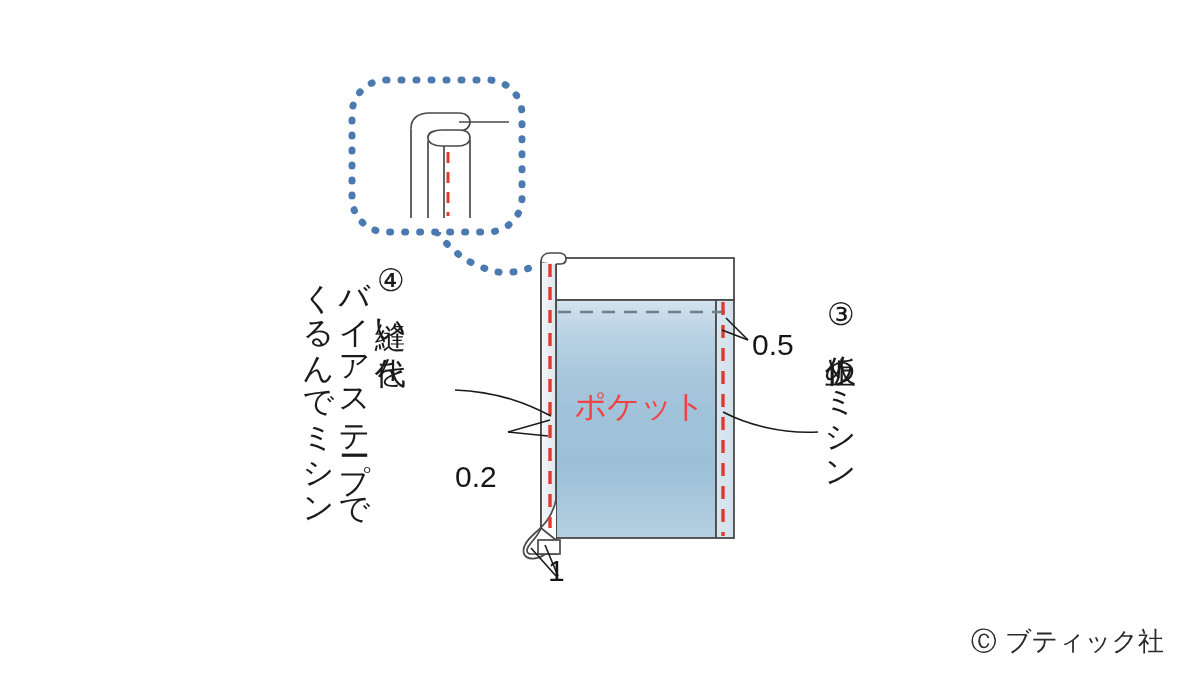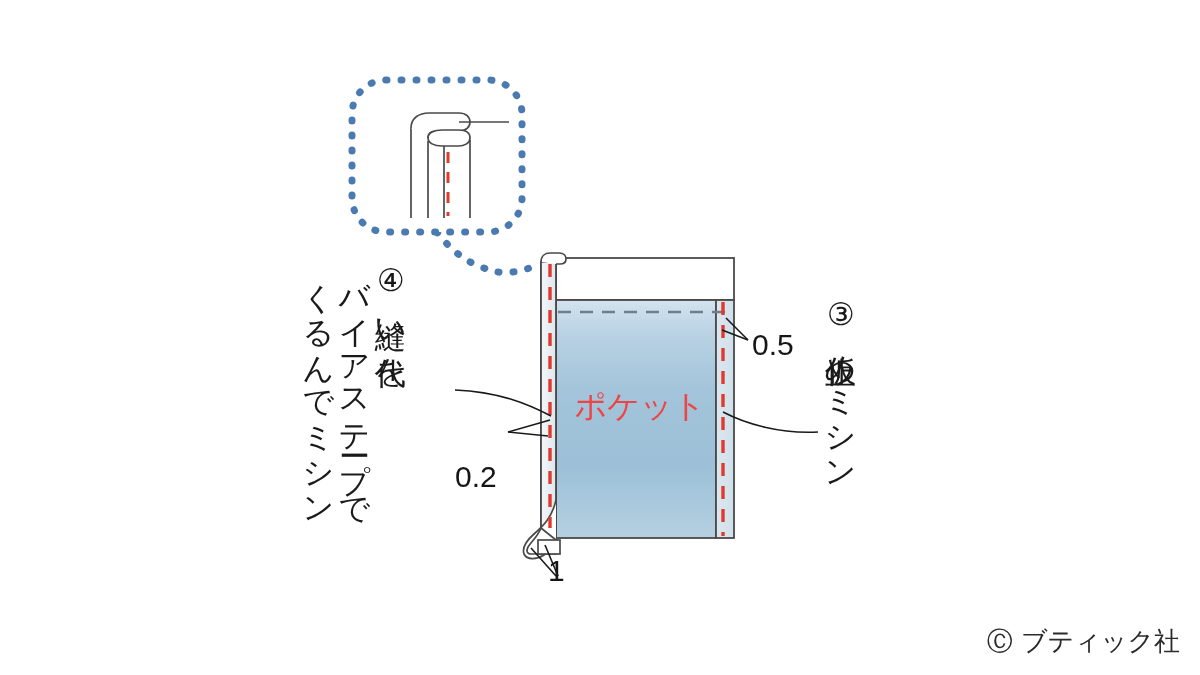--- a/index.html
+++ b/index.html
@@ -75,21 +75,21 @@
     font-size: 32px;
     line-height: 1.28;
     color: #ef4444;
     white-space: nowrap;
   }
   #pocket-label span { display: block; }
 
   
   #copyright {
     position: absolute;
-    right: 20px;
+    right: 36px;
     bottom: 16px;
     font-family: "DejaVu Sans", "Liberation Sans", sans-serif;
     font-size: 26px;
     color: #2b2b2b;
     white-space: nowrap;
   }
 </style>
 </head>
 <body>
 

